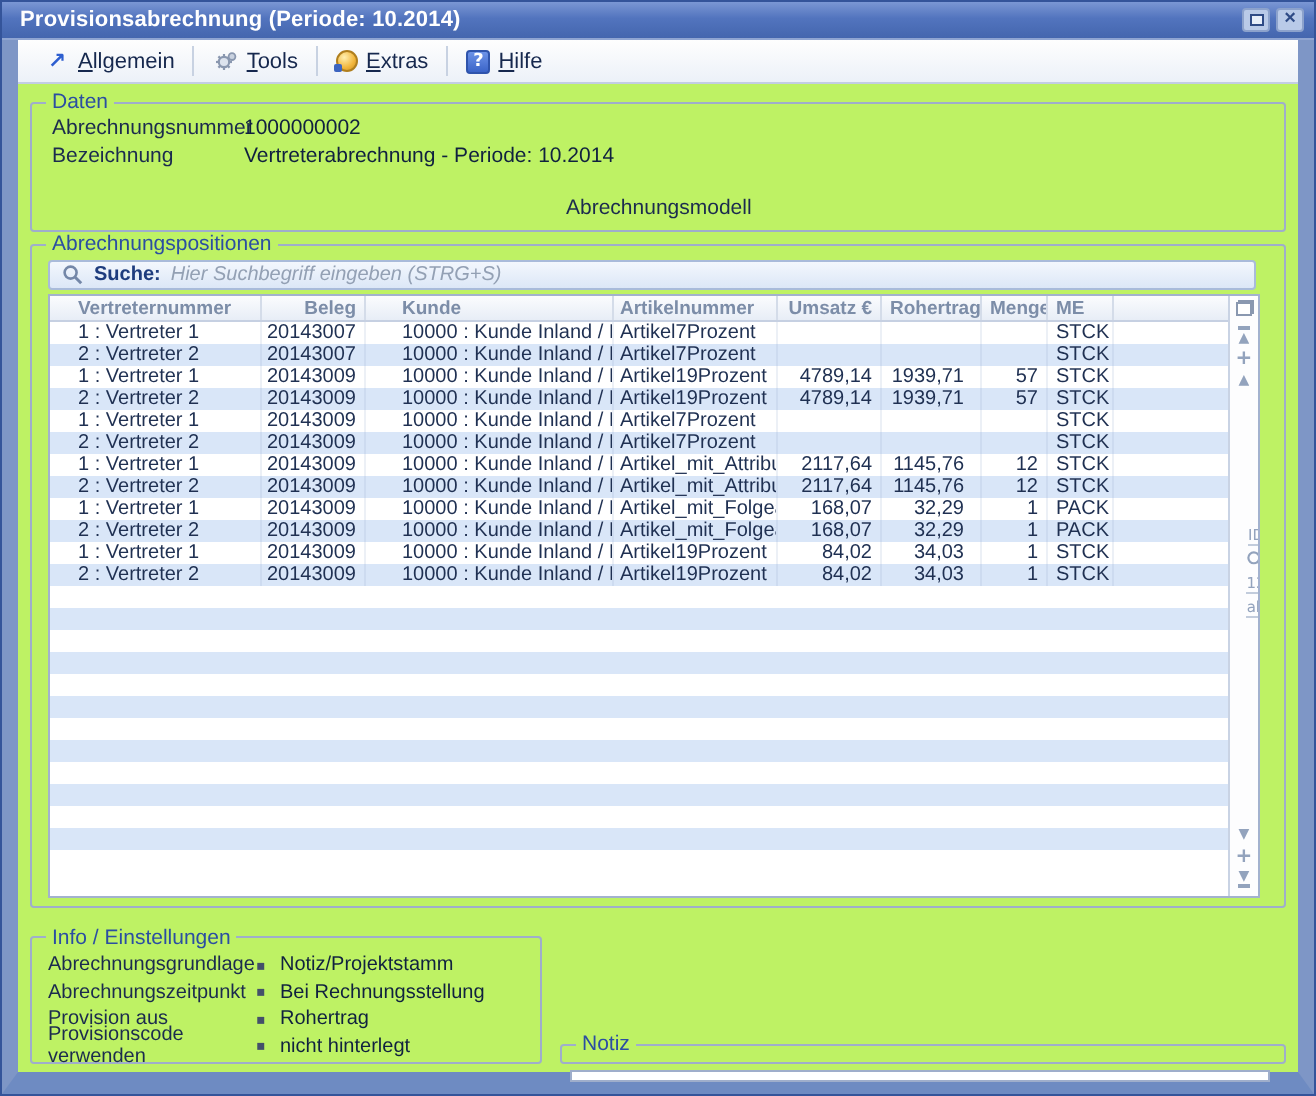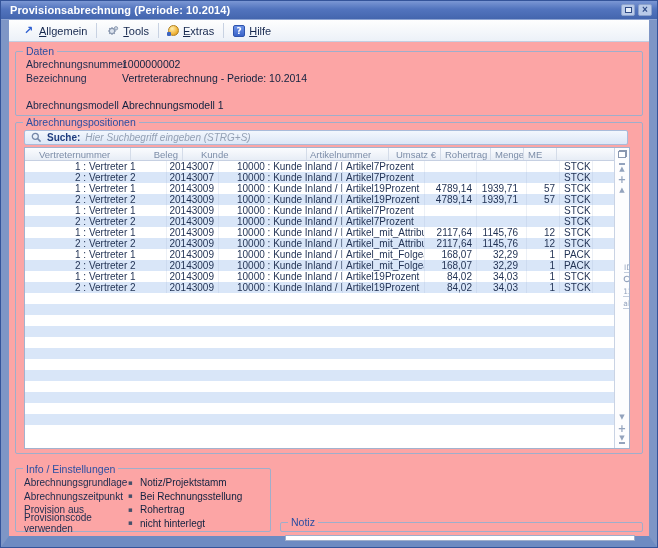--- a/index.html
+++ b/index.html
@@ -40,44 +40,44 @@
   
   .tabstrip{height:19px;flex:0 0 19px;background:linear-gradient(180deg,#EDF1F8 0%,#C9D5E9 100%);
     display:flex;align-items:flex-end;padding:0 0 0 8px;border-bottom:1px solid #8CA0C6;}
   .tab{font-size:10.5px;color:#15264A;background:linear-gradient(#F8FAFD,#D4DEEF);
     border:1px solid #8CA0C6;border-bottom:none;border-radius:2px 2px 0 0;
     padding:2px 7px 2px 7px;margin-right:2px;white-space:nowrap;cursor:default;}
   .tab u{text-decoration:underline;}
   .tab.active{background:#FBFAF5;padding-top:3px;margin-bottom:-1px;border-bottom:1px solid #FBFAF5;z-index:2;}
 
   
-  .content{flex:1;min-height:0;display:flex;flex-direction:column;padding:3px 6px 4px 6px;background:#fca5a5;}
+  .content{flex:1;min-height:0;display:flex;flex-direction:column;padding:3px 6px 4px 6px;background:#bef264;}
   fieldset.group{border:1px solid #9FAECB;border-radius:2px;margin:0;padding:0 6px 3px 6px;min-width:0;}
   fieldset.group legend{color:#2B4EA2;font-size:10.5px;padding:0 3px;margin-left:1px;}
 
   
   .daten{flex:0 0 66px;}
   .field-row{display:flex;align-items:center;height:14px;font-size:10.5px;color:#1B2B4E;}
-  .field-row:nth-child(3){margin-top:13px;}
+  .field-row:nth-child(3){margin-top:13px;flex-direction:column;}
   .field-label{width:100px;flex:0 0 100px;padding-left:4px;}
   .field-value{color:#10213F;}
 
   
   .positionen{flex:1;margin-top:4px;display:flex;flex-direction:column;min-height:0;}
   .searchbar{flex:0 0 15px;height:15px;margin:2px 8px 0 2px;border:1px solid #A9BBDA;border-radius:2px;
     background:linear-gradient(180deg,#F3F7FD,#DCE7F7);display:flex;align-items:center;gap:5px;padding:0 6px;}
   .search-label{font-size:10px;font-weight:bold;color:#1E3C7E;}
   .search-placeholder{font-size:10px;font-style:italic;color:#93A0B4;}
 
   .grid{flex:1;min-height:0;margin:2px 6px 1px 2px;border:1px solid #A3B2CE;background:#fff;display:flex;overflow:hidden;}
   .grid-main{flex:1;min-width:0;display:flex;flex-direction:column;overflow:hidden;}
   .grid-header{flex:0 0 12px;display:flex;background:linear-gradient(180deg,#FBFCFE,#E7EDF6);
-    border-bottom:1px solid #C6D0E2;}
+    border-bottom:1px solid #C6D0E2;font-weight:bold;}
   .hc{font-size:9.5px;color:#7C8DA8;padding:1px 3px 0 4px;border-right:1px solid #D4DCE9;overflow:hidden;white-space:nowrap;}
-  .trow{display:flex;height:11px;flex:0 0 11px;padding-left:36px;}
+  .trow{display:flex;height:11px;flex:0 0 11px;}
   .trow.even{background:#D9E6F8;}
   .bc{font-size:10px;color:#1F3052;line-height:11px;white-space:nowrap;overflow:hidden;border-right:1px solid rgba(150,170,205,0.18);}
   .c0{width:106px;flex:0 0 106px;padding-left:14px;}
   .c1{width:52px;flex:0 0 52px;text-align:right;padding-right:4px;}
   .c2{width:114px;flex:0 0 114px;padding-left:8px;margin-left:10px;}
   .c3{width:82px;flex:0 0 82px;padding-left:3px;}
   .c4{width:52px;flex:0 0 52px;text-align:right;padding-right:4px;}
   .c5{width:50px;flex:0 0 50px;text-align:right;padding-right:8px;}
   .c6{width:33px;flex:0 0 33px;text-align:right;padding-right:4px;}
   .c7{width:33px;flex:0 0 33px;padding-left:4px;}

